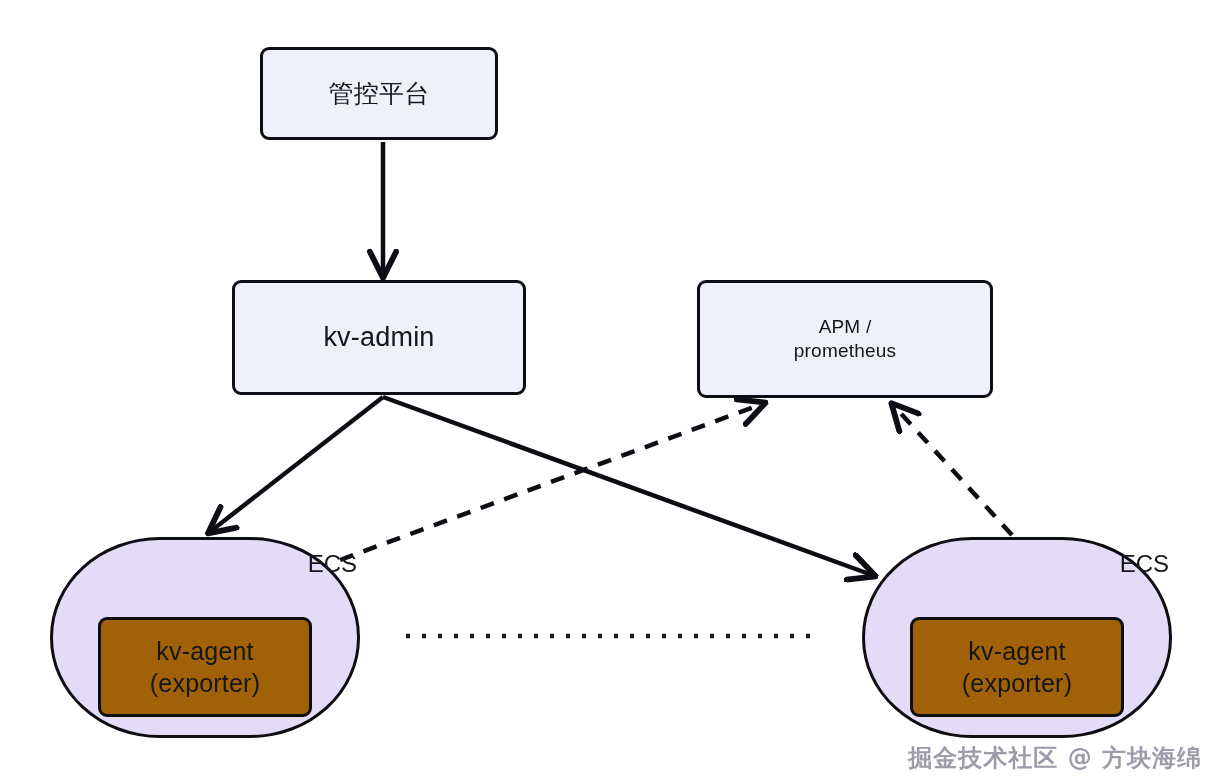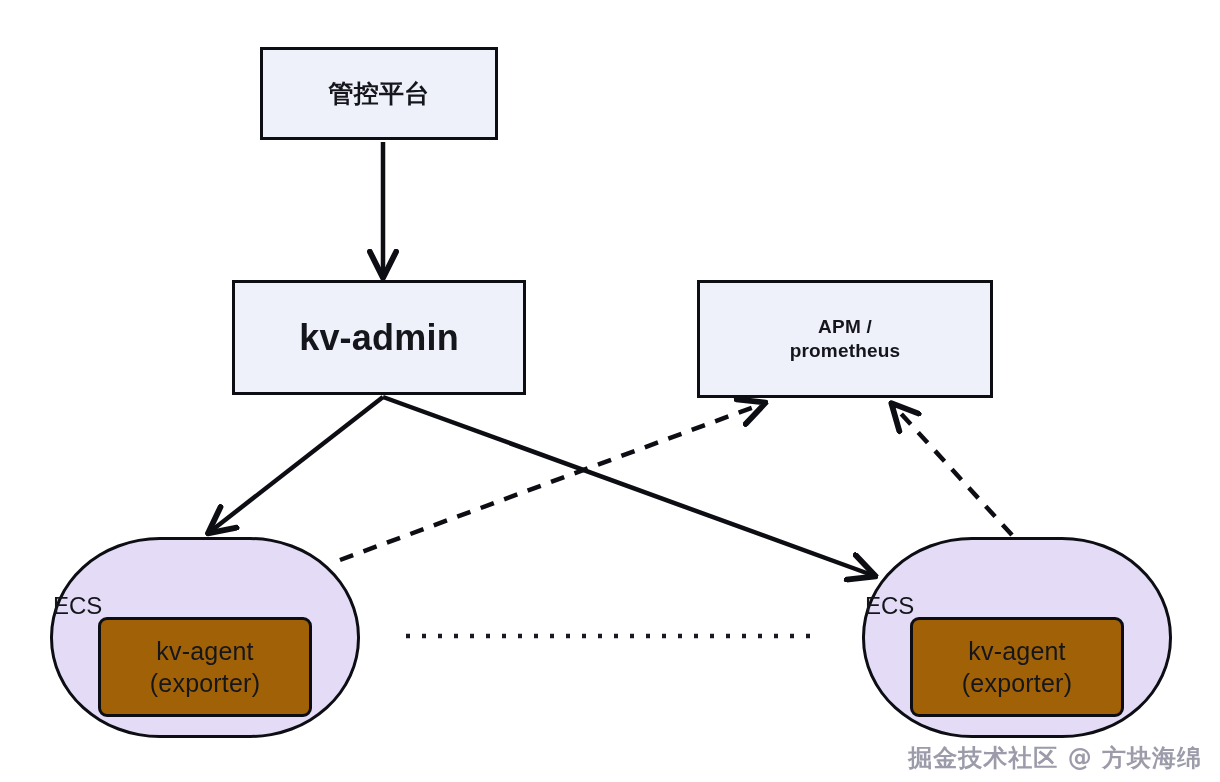--- a/index.html
+++ b/index.html
@@ -40,22 +40,21 @@
     display: flex;
     align-items: center;
     justify-content: center;
     text-align: center;
     color: #15161c;
     border: 3px solid #0d0d14;
     background: #eef0fa;
   }
 
   .node-rect {
-    border-radius: 0;
-    font-weight: bold;
+    border-radius: 9px;
   }
 
   .node-label {
     line-height: 1.25;
     white-space: pre-line;
     letter-spacing: 0.2px;
   }
 
   
   #node-control-platform {
@@ -69,21 +68,21 @@
   }
 
   
   #node-kv-admin {
     left: 232px;
     top: 280px;
     width: 294px;
     height: 115px;
   }
   #node-kv-admin .node-label {
-    font-size: 36px;
+    font-size: 27px;
   }
 
   
   #node-apm {
     left: 697px;
     top: 280px;
     width: 296px;
     height: 118px;
   }
   #node-apm .node-label {
@@ -107,24 +106,23 @@
     left: 862px;
     top: 537px;
     width: 310px;
     height: 201px;
   }
   .ecs-title {
     position: absolute;
     left: 0;
     right: 0;
     top: 10px;
-    text-align: left;
+    text-align: right;
     font-size: 24px;
     color: #15161c;
-    margin-top: 42px;
   }
 
   
   .node-agent {
     position: absolute;
     z-index: 3;
     box-sizing: border-box;
     border: 3px solid #0d0d14;
     border-radius: 9px;
     background: #a16207;

